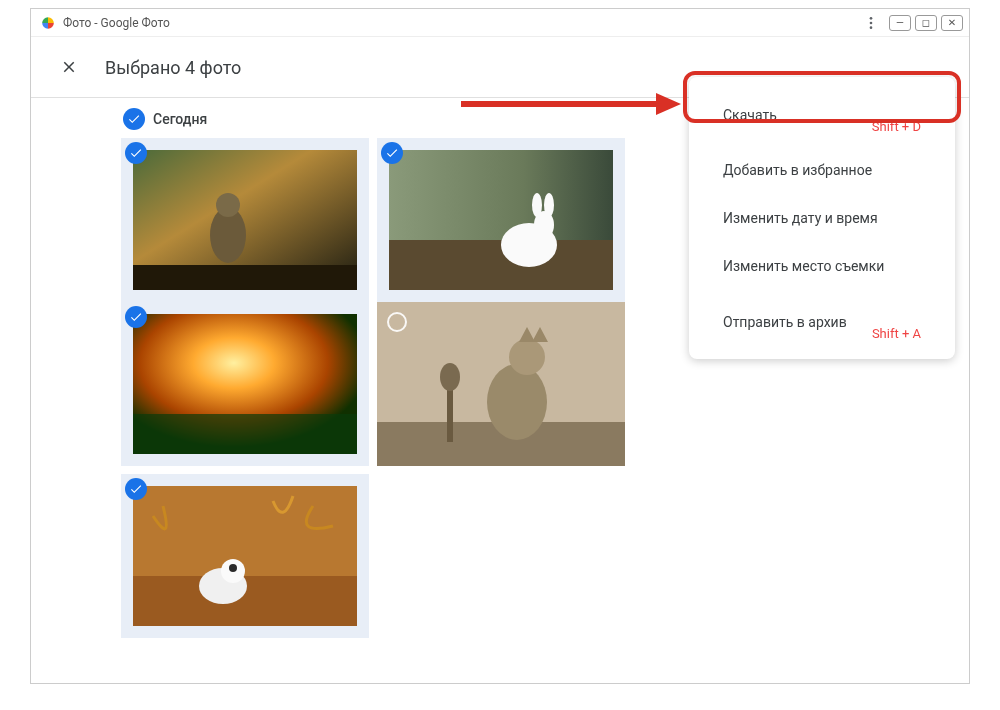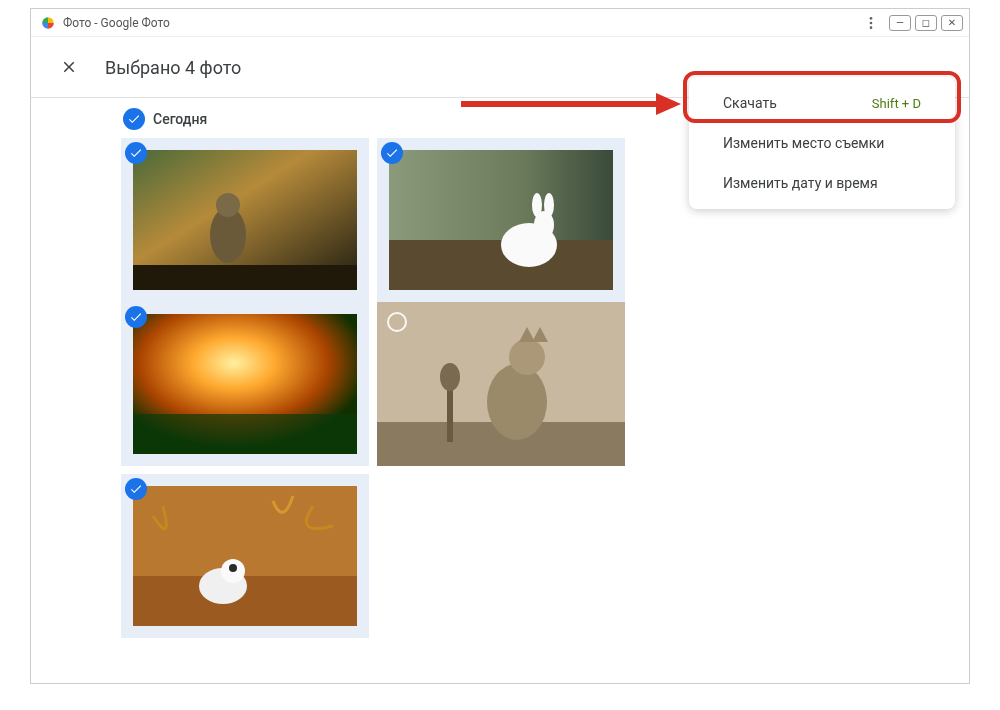--- a/index.html
+++ b/index.html
@@ -166,21 +166,21 @@
     }
     .menu-item {
       display: flex;
       justify-content: space-between;
       align-items: center;
       padding: 12px 18px;
       font-size: 14px;
       color: #3c4043;
       cursor: pointer;
     }
-    .menu-shortcut { color: #4d7c0f; font-size: 13px; }
+    .menu-shortcut { color: #ef4444; font-size: 13px; margin-top: 24px; }
     .menu-highlight {
       position: absolute;
       top: 62px;
       right: 8px;
       width: 278px;
       height: 52px;
       border: 4px solid #d93025;
       border-radius: 12px;
       z-index: 101;
       pointer-events: none;
@@ -362,24 +362,32 @@
       <polygon points="195,4 220,15 195,26" fill="#d93025"></polygon>
     </svg>
   </div>
 
   <div class="context-menu">
     <div class="menu-item">
       <span>Скачать</span>
       <span class="menu-shortcut">Shift + D</span>
     </div>
     <div class="menu-item">
+      <span>Добавить в избранное</span>
+      <span class="menu-shortcut"></span>
+    </div>
+    <div class="menu-item">
+      <span>Изменить дату и время</span>
+      <span class="menu-shortcut"></span>
+    </div>
+    <div class="menu-item">
       <span>Изменить место съемки</span>
       <span class="menu-shortcut"></span>
     </div>
     <div class="menu-item">
-      <span>Изменить дату и время</span>
-      <span class="menu-shortcut"></span>
+      <span>Отправить в архив</span>
+      <span class="menu-shortcut">Shift + A</span>
     </div>
   </div>
 
   <div class="menu-highlight"></div>
 
 </div>
 
 </body></html>

